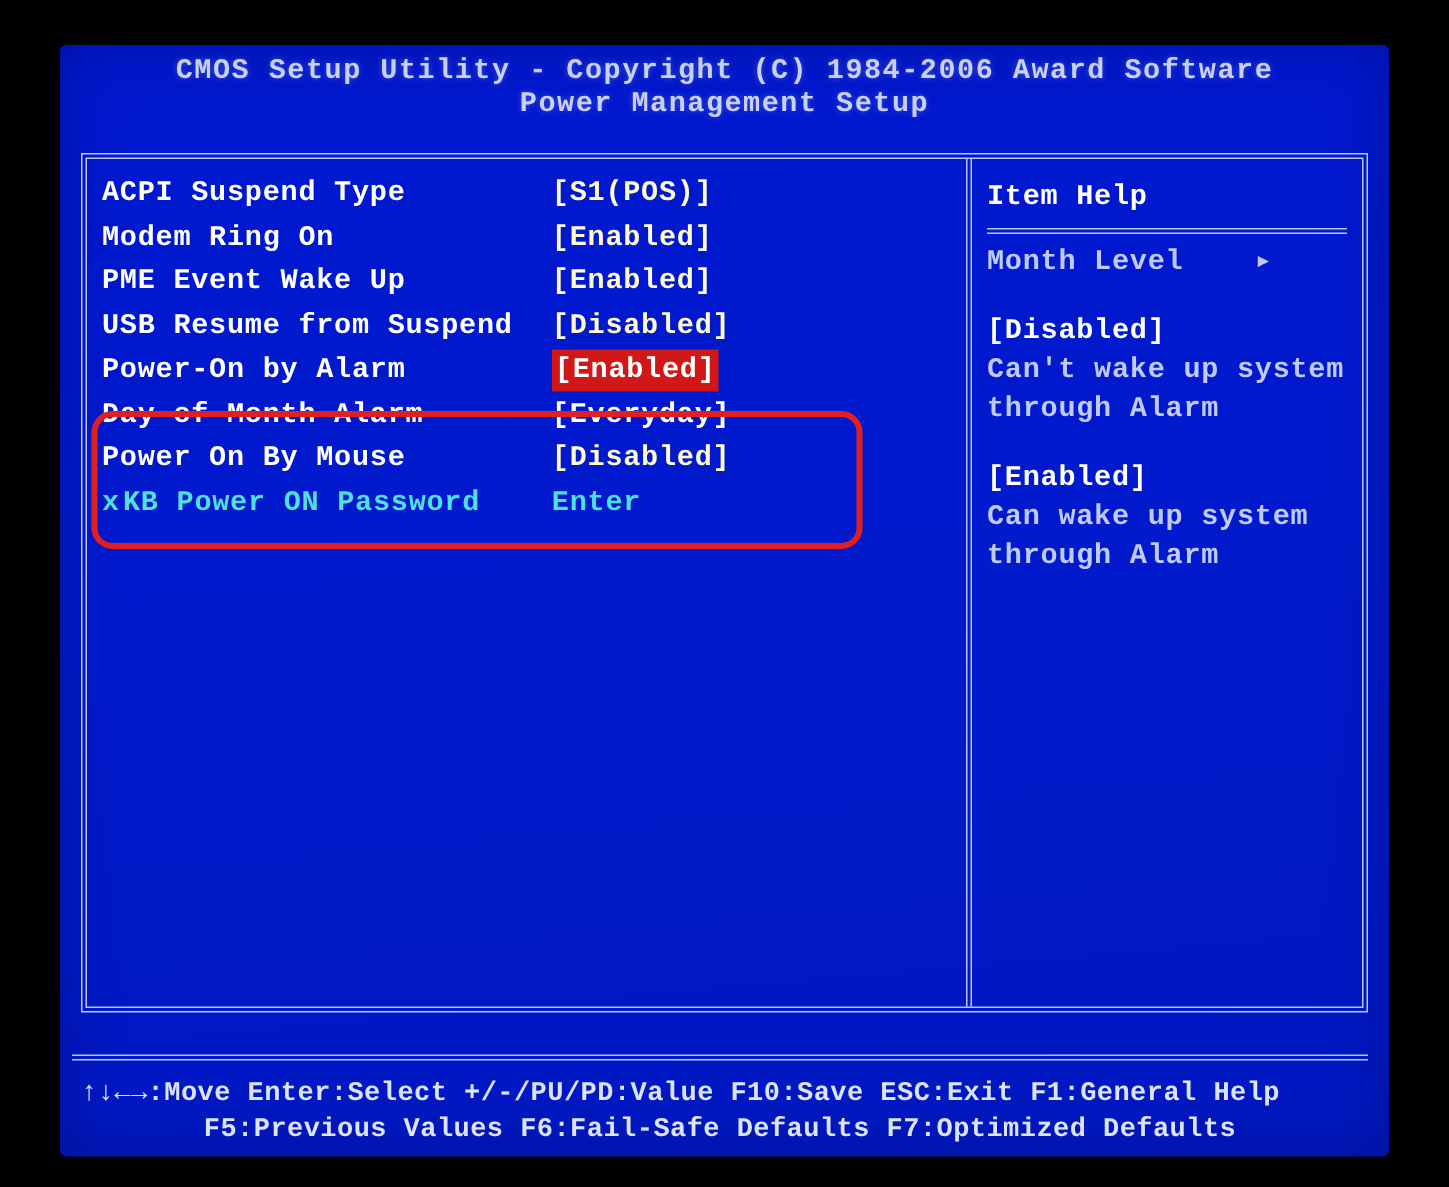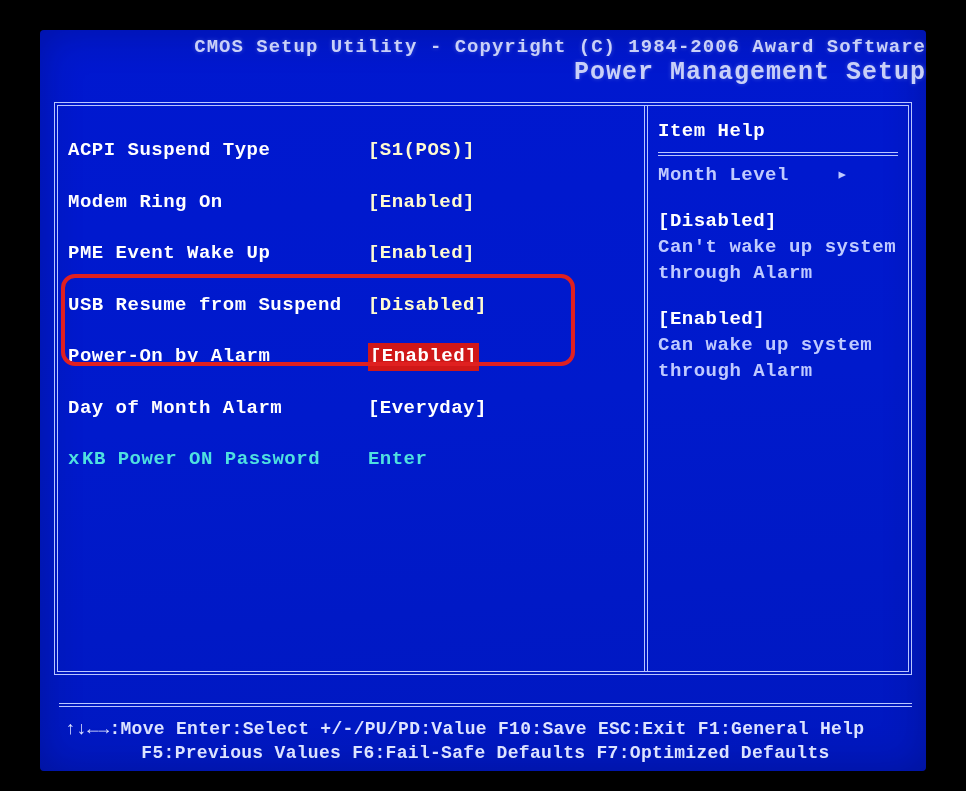--- a/index.html
+++ b/index.html
@@ -20,47 +20,47 @@
     top: 30px;
     left: 40px;
     right: 40px;
     bottom: 20px;
     background: linear-gradient(175deg,#0018d0 0%, #001acc 50%, #0018c0 100%);
     border-radius: 4px;
     box-shadow: inset 0 0 40px rgba(0,0,30,.25);
   }
   .header {
     padding: 6px 0 8px 0;
-    text-align: right;
+    text-align: center;
     color: #c9d0f8;
     text-shadow: 0 0 4px rgba(200,220,255,.3);
   }
   .header .title1 { font-size: 19px; letter-spacing:1px; }
-  .header .title2 { font-size: 25px; letter-spacing:1px; }
+  .header .title2 { font-size: 19px; letter-spacing:1px; }
   .frame {
     position:absolute;
     top: 72px; left:14px; right:14px; bottom:96px;
   }
   
   .dbl { border-style: double; border-color:#b9c6ff; border-width:4px; }
   .main-row { display:flex; width:100%; height:100%; }
   .left-panel {
     flex: 0 0 590px;
     padding: 8px 0 8px 10px;
     box-sizing:border-box;
     border-right: 4px double #b9c6ff;
   }
   .right-panel {
     flex: 1 1 auto;
     padding: 8px 10px;
     box-sizing:border-box;
   }
   .row { white-space: nowrap; padding:1px 0; line-height:1.45; }
   .label { display:inline-block; width:288px; color:#fff; }
-  .value { display:inline-block; color:#fffbd0;margin-top:22px; }
+  .value { display:inline-block; color:#fffbd0; }
   .value.white { color:#fff; }
   .row.sub .label { color:#fff; }
   .disabled-row .label, .disabled-row .value { color:#4fe0e0; }
   .disabled-row .marker { color:#4fe0e0; display:inline-block; width:14px; }
   .highlight .value {
     background:#d01818; color:#fff; padding:0 2px;
   }
   .red-box {
     position:absolute;
     left:3px;
@@ -75,21 +75,21 @@
     text-align:left; padding:6px 0 10px 0; color:#fff;
     border-bottom:4px double #b9c6ff;
     margin-bottom:4px;
   }
   .help-line { color:#bfcaff; padding:2px 0; }
   .help-heading { color:#fff; margin-top:20px; padding:2px 0; }
   .arrow { color:#bfcaff; }
 
   .keyhelp {
     position:absolute;
-    left:19px; right:14px; bottom:6px;
+    left:8px; right:14px; bottom:6px;
     padding-top:10px;
     text-align:left;
     color:#dce3ff;
     border-top:4px double #b9c6ff;
     font-size:18px;
     letter-spacing:0.3px;
   }
   .keyhelp .kh-row { padding:2px 6px; white-space:nowrap; }
 </style>
 </head>
@@ -122,20 +122,24 @@
           <span class="value">[Disabled]</span>
         </div>
         <div class="row highlight">
           <span class="label">Power-On by Alarm</span>
           <span class="value">[Enabled]</span>
         </div>
         <div class="row sub">
           <span class="label">Day of Month Alarm</span>
           <span class="value white">[Everyday]</span>
         </div>
+        <div class="row">
+          <span class="label">Power On By Mouse</span>
+          <span class="value">[Disabled]</span>
+        </div>
         <div class="row disabled-row">
           <span class="marker">x</span><span class="label" style="width:274px;">KB Power ON Password</span>
           <span class="value">Enter</span>
         </div>
 
         <div class="red-box"></div>
       </div>
 
       <div class="right-panel">
         <div class="item-help-title">Item Help</div>

